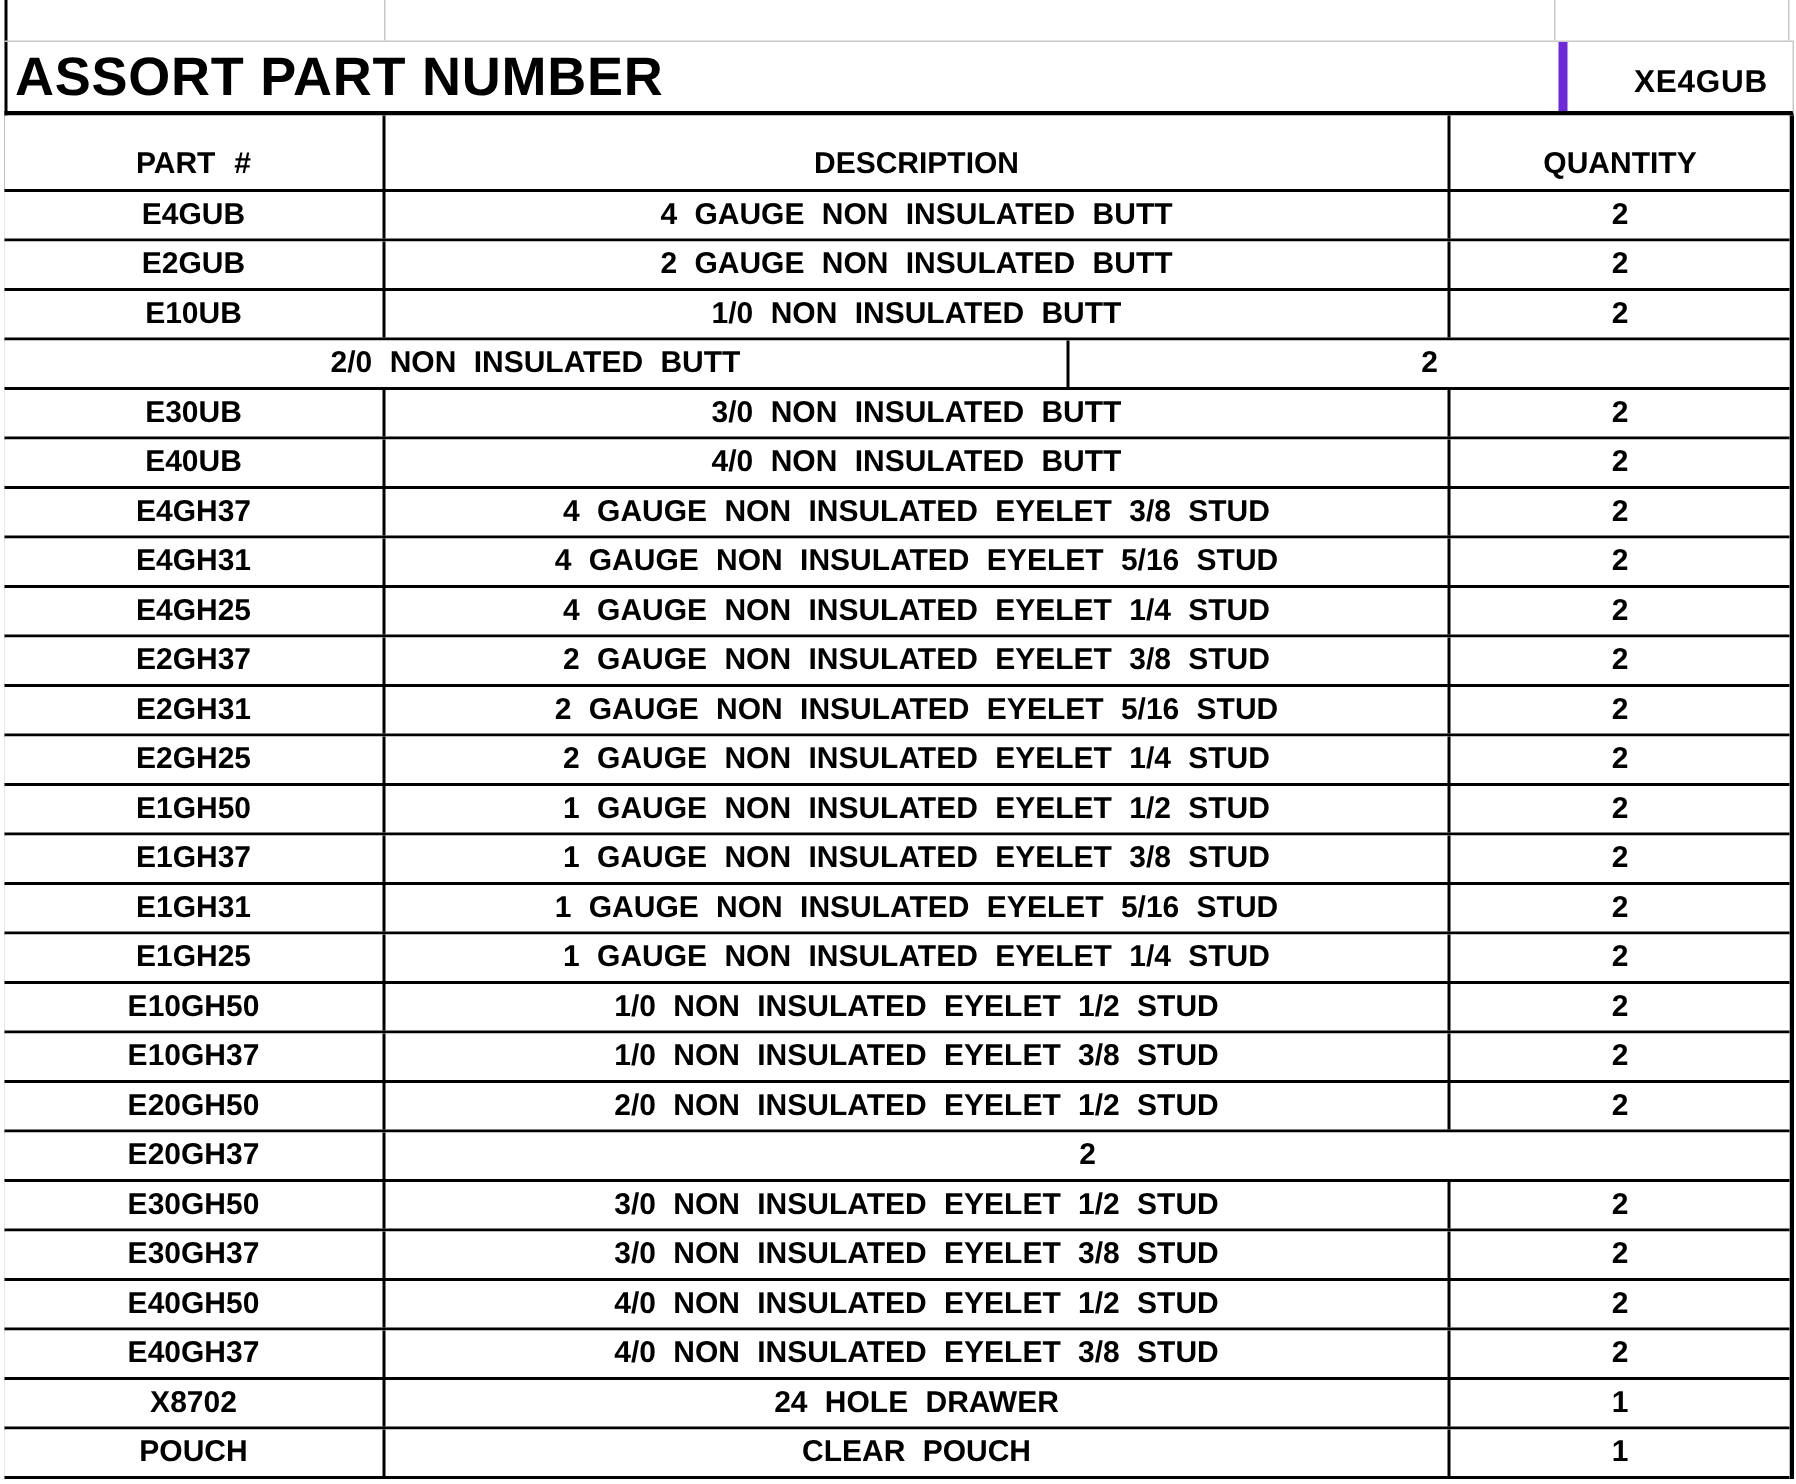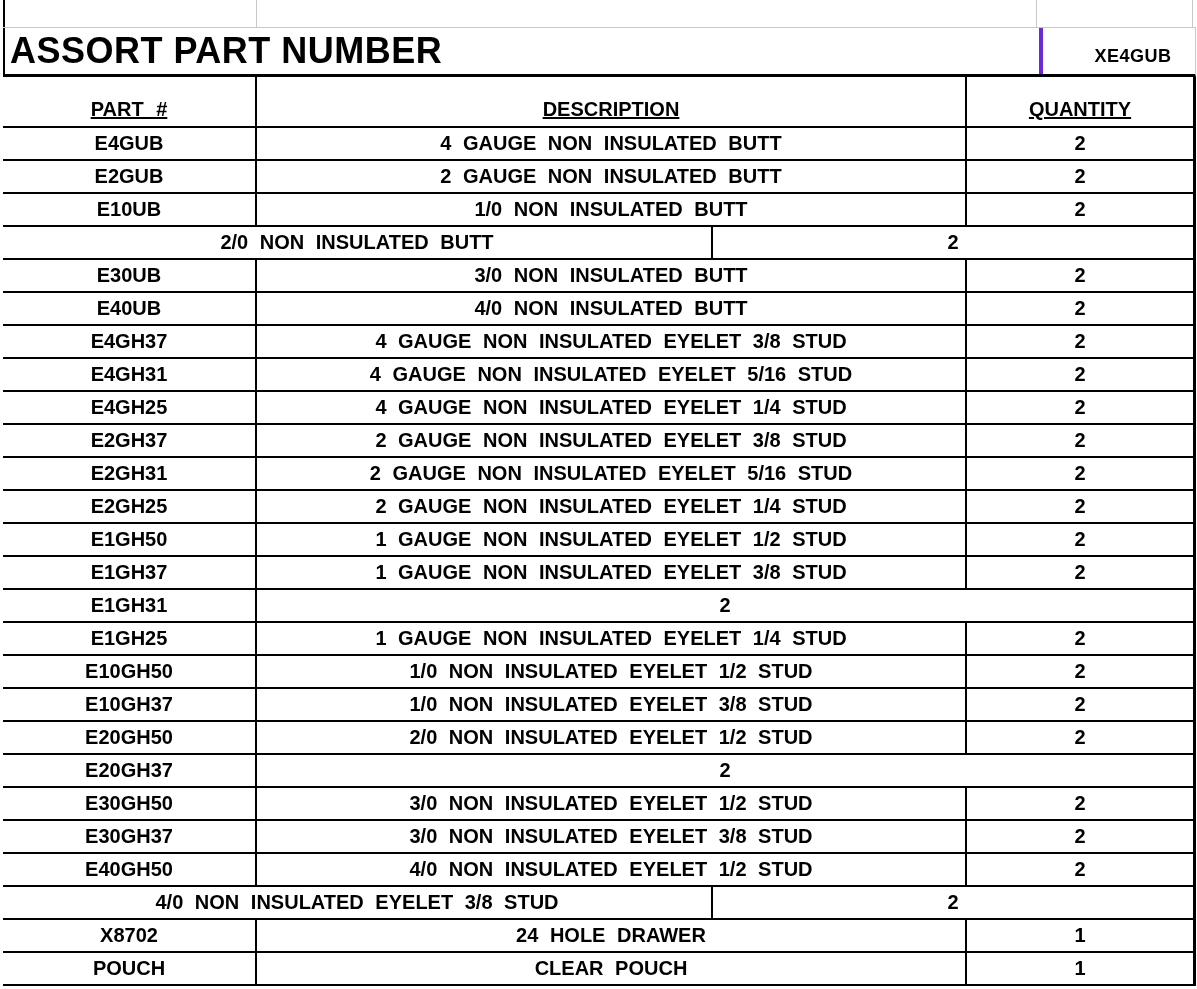--- a/index.html
+++ b/index.html
@@ -47,32 +47,32 @@
     flex: 1 1 auto;
     display: flex; align-items: flex-end;
     padding: 0 0 2px 7px;
     font-size: 36px;
     letter-spacing: 0.5px;
     white-space: nowrap;
     margin-top: 37px;
   }
   .code-cell {
     width: 156px;
-    border-left: 4px solid #6d28d9;
+    border-left: 6px solid #6d28d9;
     display: flex; align-items: flex-end; justify-content: center;
     padding-bottom: 7px;
-    font-size: 18px;
+    font-size: 21px;
     letter-spacing: 0.5px;
     padding-left: 28px;
   }
 
   
   .parts-table { border-right: 3px solid #000000; }
   .hrow, .row { display: flex; border-bottom: 2px solid #000000; background: #ffffff; }
-  .hrow { height: 51px; text-decoration: underline; }
+  .hrow { height: 51px; }
   .row { height: 33px; }
   .cell {
     display: flex; align-items: center; justify-content: center;
     overflow: hidden; white-space: nowrap;
     font-size: 20px;
   }
   .hrow .cell { align-items: flex-end; padding-bottom: 5px; word-spacing: 7px; }
   .c-part { width: 254px; border-right: 2px solid #000000; }
   .c-desc { width: 710px; border-right: 2px solid #000000; word-spacing: 6px; text-align: center; }
   .c-qty  { flex: 1 1 auto; }
@@ -168,20 +168,21 @@
             <div class="cell c-desc">1 GAUGE NON INSULATED EYELET 1/2 STUD</div>
             <div class="cell c-qty">2</div>
           </div>
           <div class="row">
             <div class="cell c-part">E1GH37</div>
             <div class="cell c-desc">1 GAUGE NON INSULATED EYELET 3/8 STUD</div>
             <div class="cell c-qty">2</div>
           </div>
           <div class="row">
             <div class="cell c-part">E1GH31</div>
+            <div class="cell c-desc">1 GAUGE NON INSULATED EYELET 5/16 STUD</div>
             <div class="cell c-qty">2</div>
           </div>
           <div class="row">
             <div class="cell c-part">E1GH25</div>
             <div class="cell c-desc">1 GAUGE NON INSULATED EYELET 1/4 STUD</div>
             <div class="cell c-qty">2</div>
           </div>
           <div class="row">
             <div class="cell c-part">E10GH50</div>
             <div class="cell c-desc">1/0 NON INSULATED EYELET 1/2 STUD</div>
@@ -210,20 +211,21 @@
             <div class="cell c-part">E30GH37</div>
             <div class="cell c-desc">3/0 NON INSULATED EYELET 3/8 STUD</div>
             <div class="cell c-qty">2</div>
           </div>
           <div class="row">
             <div class="cell c-part">E40GH50</div>
             <div class="cell c-desc">4/0 NON INSULATED EYELET 1/2 STUD</div>
             <div class="cell c-qty">2</div>
           </div>
           <div class="row">
+            <div class="cell c-part">E40GH37</div>
             <div class="cell c-desc">4/0 NON INSULATED EYELET 3/8 STUD</div>
             <div class="cell c-qty">2</div>
           </div>
           <div class="row">
             <div class="cell c-part">X8702</div>
             <div class="cell c-desc">24 HOLE DRAWER</div>
             <div class="cell c-qty">1</div>
           </div>
           <div class="row">
             <div class="cell c-part">POUCH</div>

